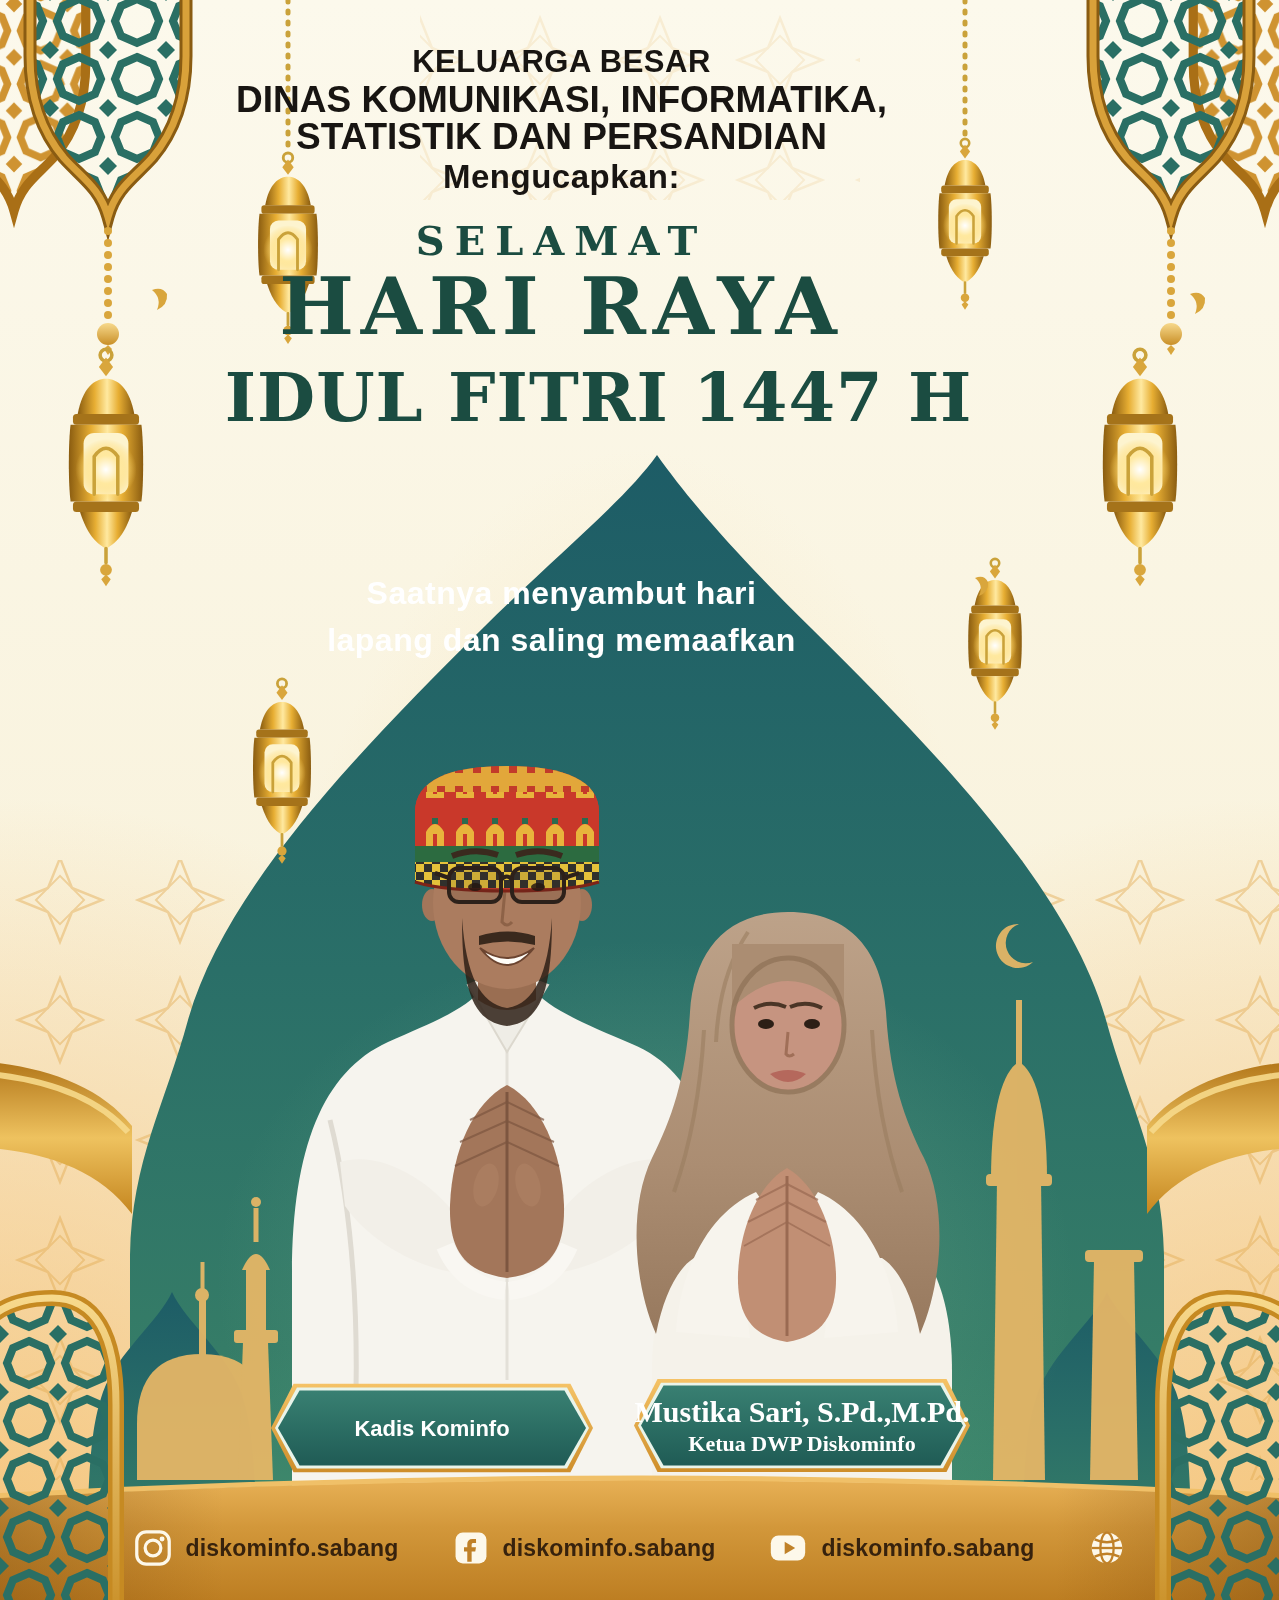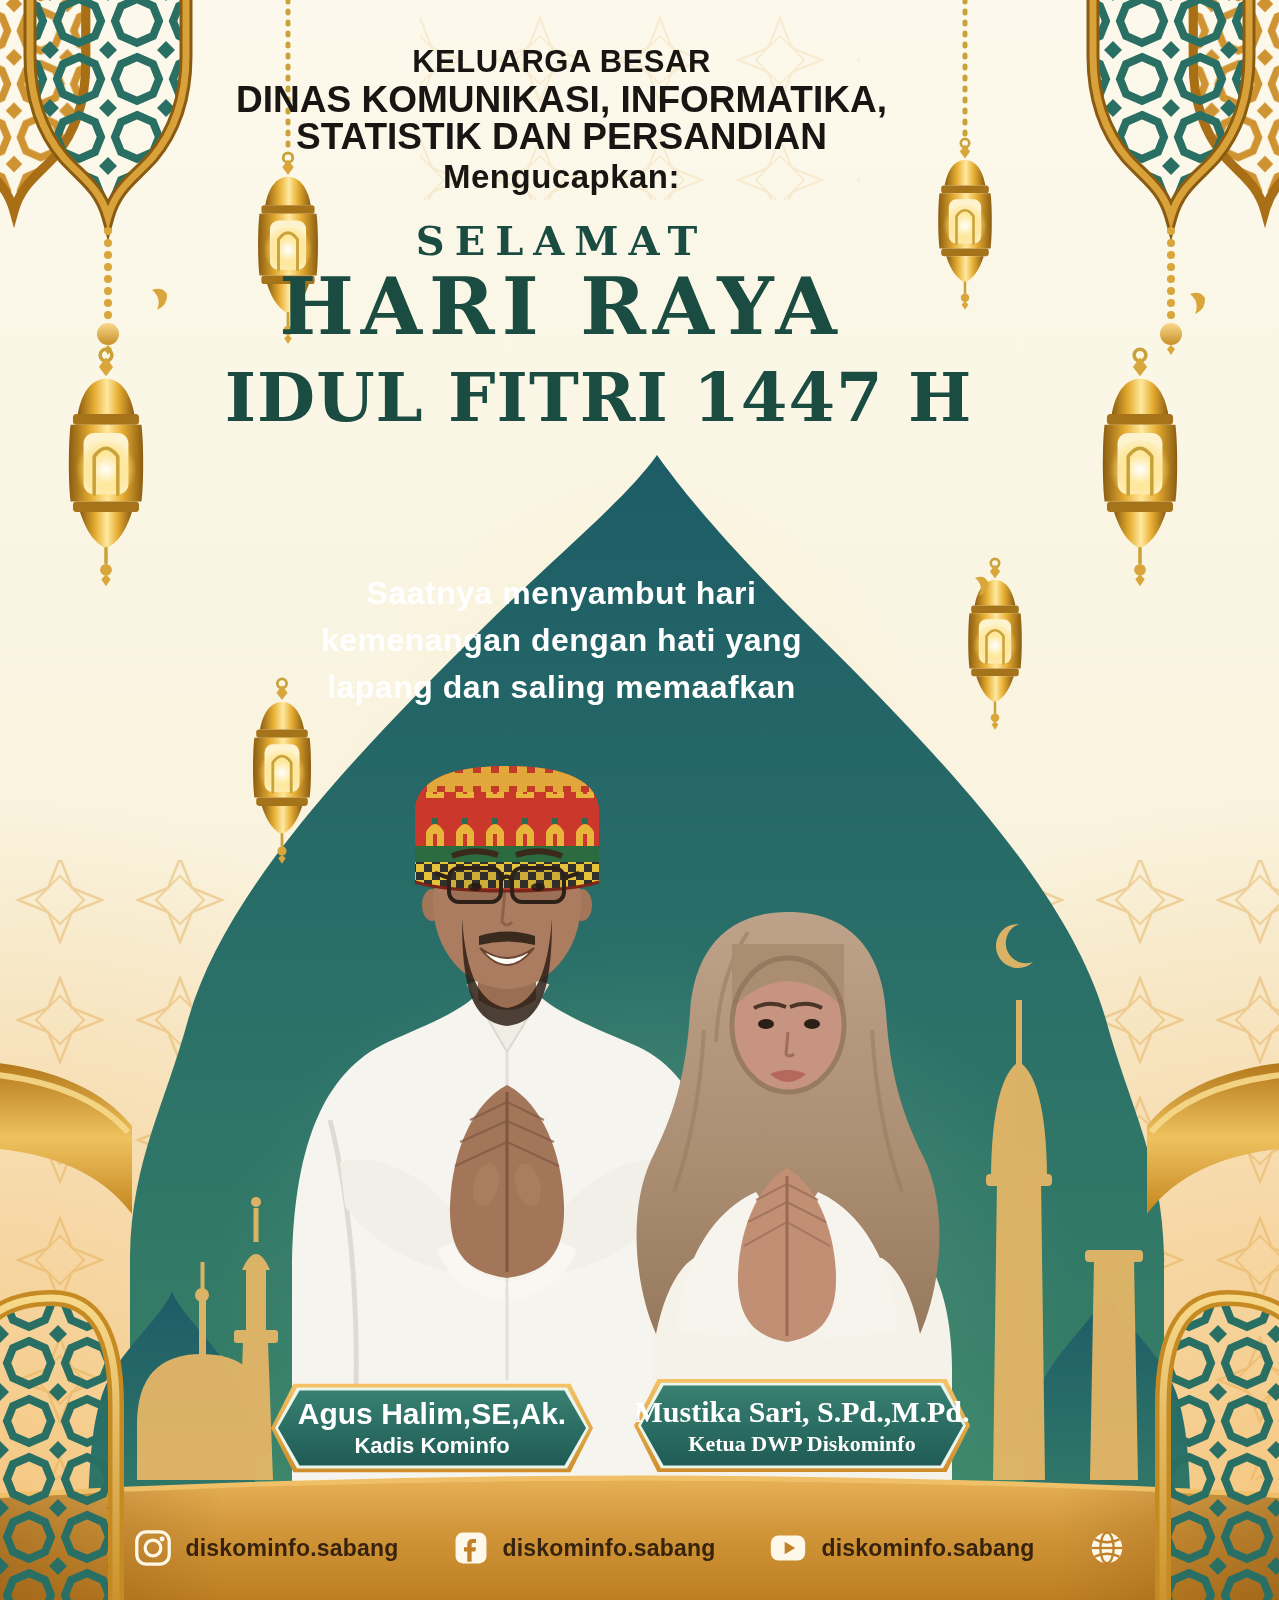--- a/index.html
+++ b/index.html
@@ -353,30 +353,28 @@
 <div class="txt hdr hdr2 z10">DINAS KOMUNIKASI, INFORMATIKA,</div>
 <div class="txt hdr hdr3 z10">STATISTIK DAN PERSANDIAN</div>
 <div class="txt hdr hdr4 z10">Mengucapkan:</div>
 
 <div class="txt serifT selamat z10">SELAMAT</div>
 <div class="txt serifT title1 z10">HARI RAYA</div>
 <div class="txt serifT title2 z10">IDUL FITRI 1447 H</div>
 
 <div class="txt quote z10">
   <div>Saatnya menyambut hari</div>
-  <div>kemenangan dengan hati yang</div>
   <div>lapang dan saling memaafkan</div>
 </div>
 
 <div class="plate plate1">
   <div class="p-gold"></div>
   <div class="p-mint"></div>
   <div class="p-teal"></div>
   <div class="p-text">
-    <div class="p-name">Agus Halim,SE,Ak.</div>
     <div class="p-title">Kadis Kominfo</div>
   </div>
 </div>
 <div class="plate plate2">
   <div class="p-gold"></div>
   <div class="p-mint"></div>
   <div class="p-teal"></div>
   <div class="p-text">
     <div class="p-name">Mustika Sari, S.Pd.,M.Pd.</div>
     <div class="p-title">Ketua DWP Diskominfo</div>

